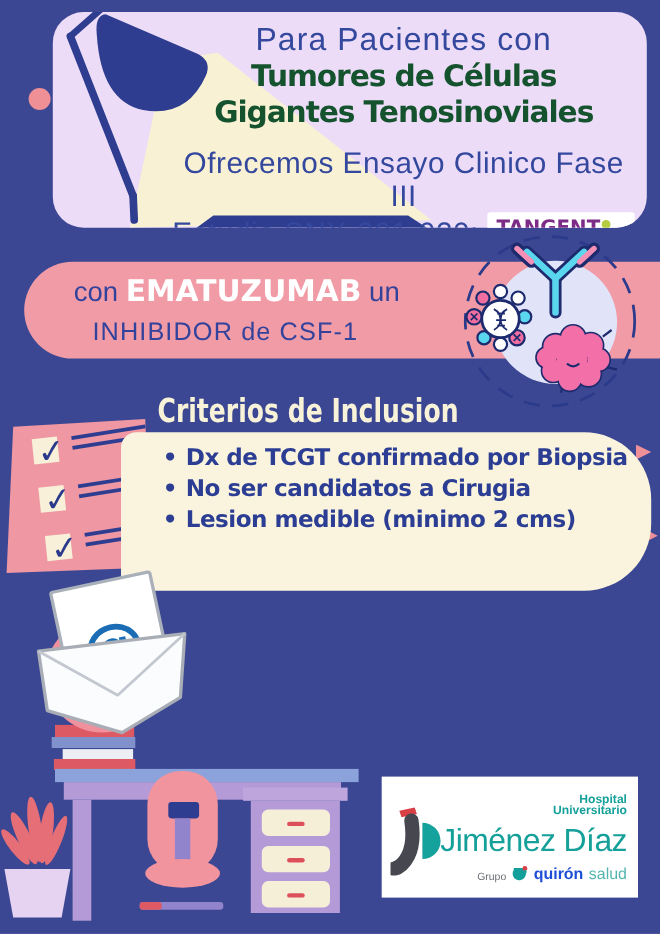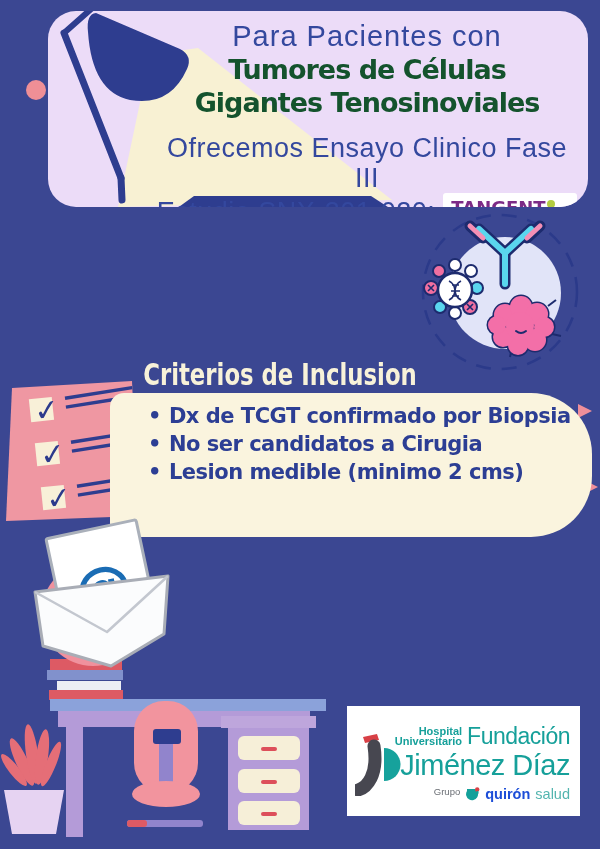--- a/index.html
+++ b/index.html
@@ -93,21 +93,21 @@
   
   .logo-box{
     position:absolute; left:347px; top:706px; width:233px; height:110px;
     background:#ffffff; box-sizing:border-box;
   }
   .fjd-teal{color:#16a09a;}
   .hosp-row{position:absolute; right:10px; top:17px; display:flex; align-items:center; gap:5px;}
   .hosp-small{text-align:right; font-size:11px; line-height:9.5px; font-weight:bold;}
   .fundacion{font-size:23px; letter-spacing:-0.5px;}
   .jimenez{position:absolute; right:10px; top:43px; font-size:29px; letter-spacing:-0.5px;}
-  .grupo-row{position:absolute; right:10px; top:80px; display:flex; align-items:flex-start; gap:5px;}
+  .grupo-row{position:absolute; right:10px; top:80px; display:flex; align-items:flex-end; gap:5px;}
   .grupo-lbl{font-size:9.5px; color:#6a6e74;}
   .quiron-b{font-size:14.5px; font-weight:bold; color:#1d4ed8;}
   .quiron-l{font-size:14.5px; color:#53b5af;}
 </style>
 </head>
 <body>
 
 <div class="poster">
 
   <div class="top-card">
@@ -140,20 +140,28 @@
 
           <span class="tangent-dot t-dot1"></span>
 
         </span>
       </div>
     </div>
   </div>
 
   <div class="pink-dot"></div>
 
+  <div class="drug-banner">
+    <div class="drug-line1">
+      <span>con</span>
+      <span class="drug-name">EMATUZUMAB</span>
+      <span>un</span>
+    </div>
+    <div class="drug-line2">INHIBIDOR de CSF-1</div>
+  </div>
 
   <svg class="abs" style="left:410px; top:208px;" width="190" height="175" viewBox="410 208 190 175">
     <circle cx="500" cy="292" r="77" fill="none" stroke="#2b3a8a" stroke-width="2.5" stroke-dasharray="15 11"></circle>
     <circle cx="505" cy="293" r="56" fill="#e1e4f8"></circle>
 
     <g>
       <g stroke="#1d2b6e" stroke-width="11" stroke-linecap="round">
         <line x1="505" y1="253" x2="479" y2="229"></line>
         <line x1="505" y1="253" x2="531" y2="229"></line>
         <line x1="505" y1="253" x2="505" y2="284"></line>
@@ -324,21 +332,20 @@
     <svg class="abs" style="left:8px; top:26px;" width="54" height="64" viewBox="0 0 54 64">
       <polygon points="8,5 22,2 24,8 10,11" fill="#d84046"></polygon>
       <path d="M19,14 Q22,34 16,46 Q11,56 3,58" fill="none" stroke="#474750" stroke-width="13" stroke-linecap="round"></path>
       <path d="M29,16 A16,16 0 0 1 29,49 Z" fill="#16a29c"></path>
     </svg>
     <div class="hosp-row">
       <div class="hosp-small fjd-teal">
         <div>Hospital</div>
         <div>Universitario</div>
       </div>
-      <div class="fundacion fjd-teal">Fundación</div>
     </div>
     <div class="jimenez fjd-teal">Jiménez Díaz</div>
     <div class="grupo-row">
       <span class="grupo-lbl">Grupo</span>
       <svg width="15" height="17" viewBox="0 0 15 17">
         <path d="M2,5 a6,6 0 1 0 8,-2 l-8,0 z" fill="#14a09a"></path>
         <circle cx="12.2" cy="3.5" r="2.2" fill="#d84046"></circle>
         <path d="M12.5,5 q1,2 -0.5,3.5" fill="none" stroke="#14a09a" stroke-width="1.6"></path>
       </svg>
       <span class="quiron-b">quirón</span>

